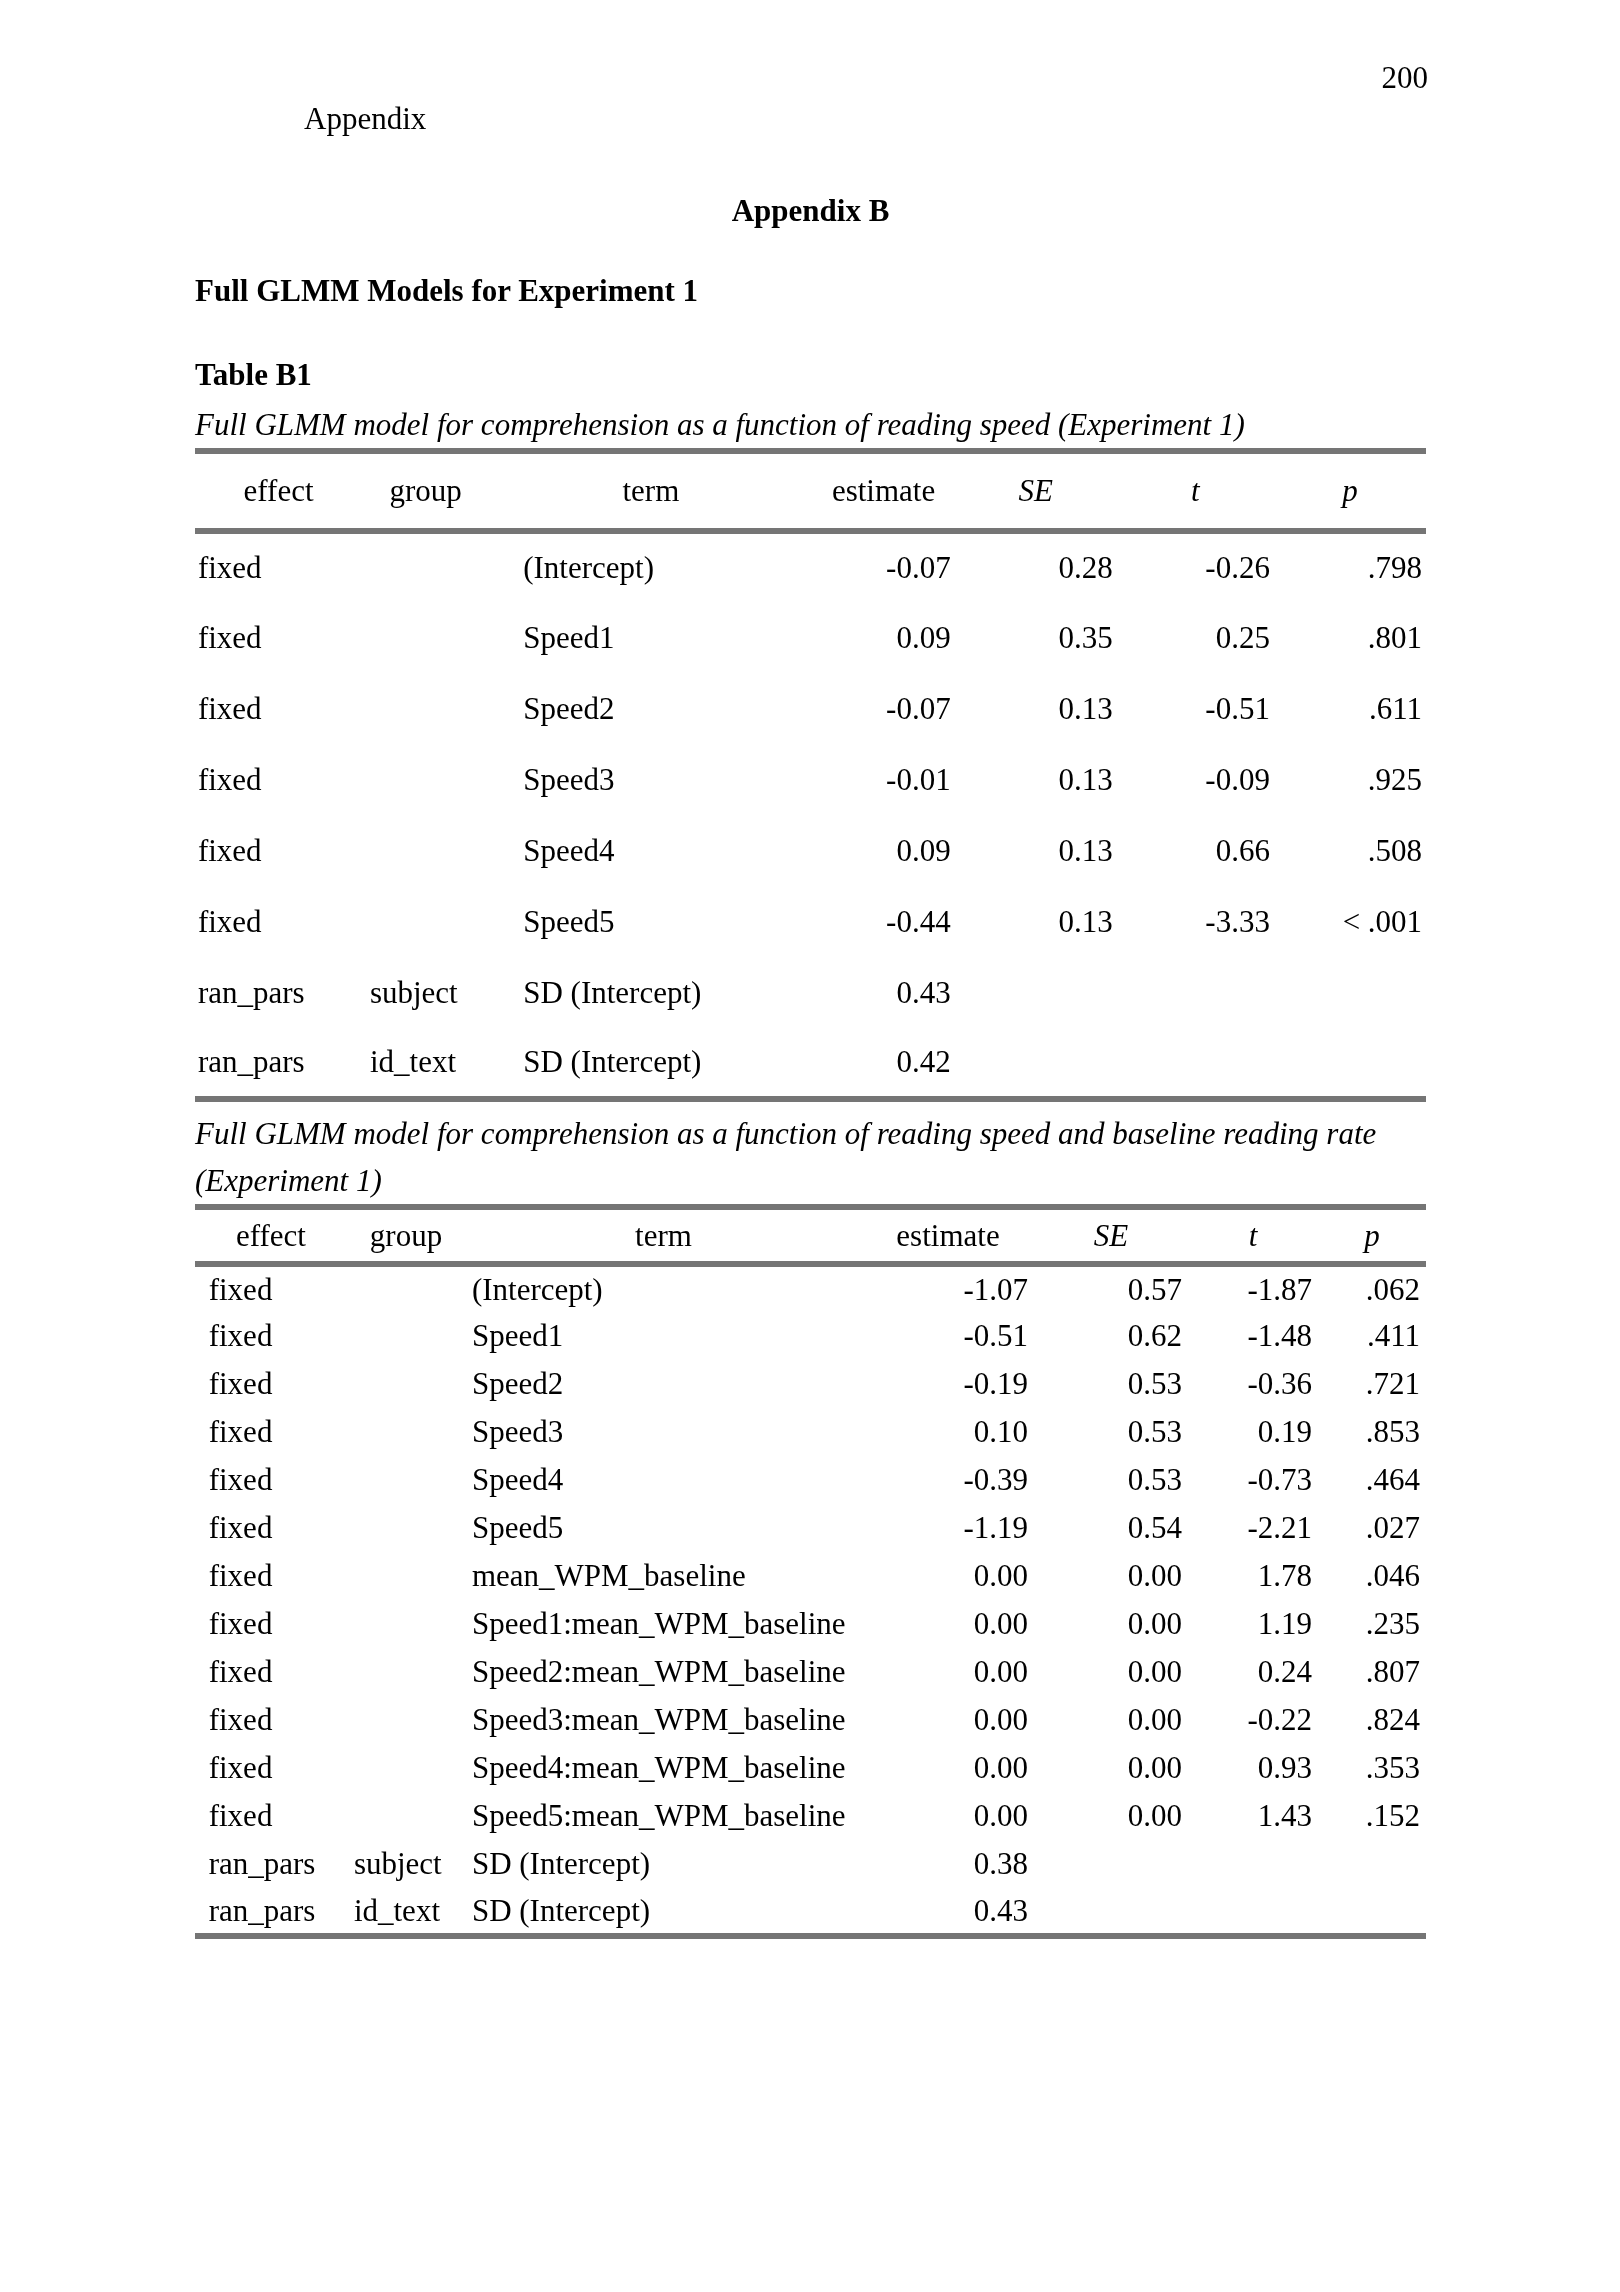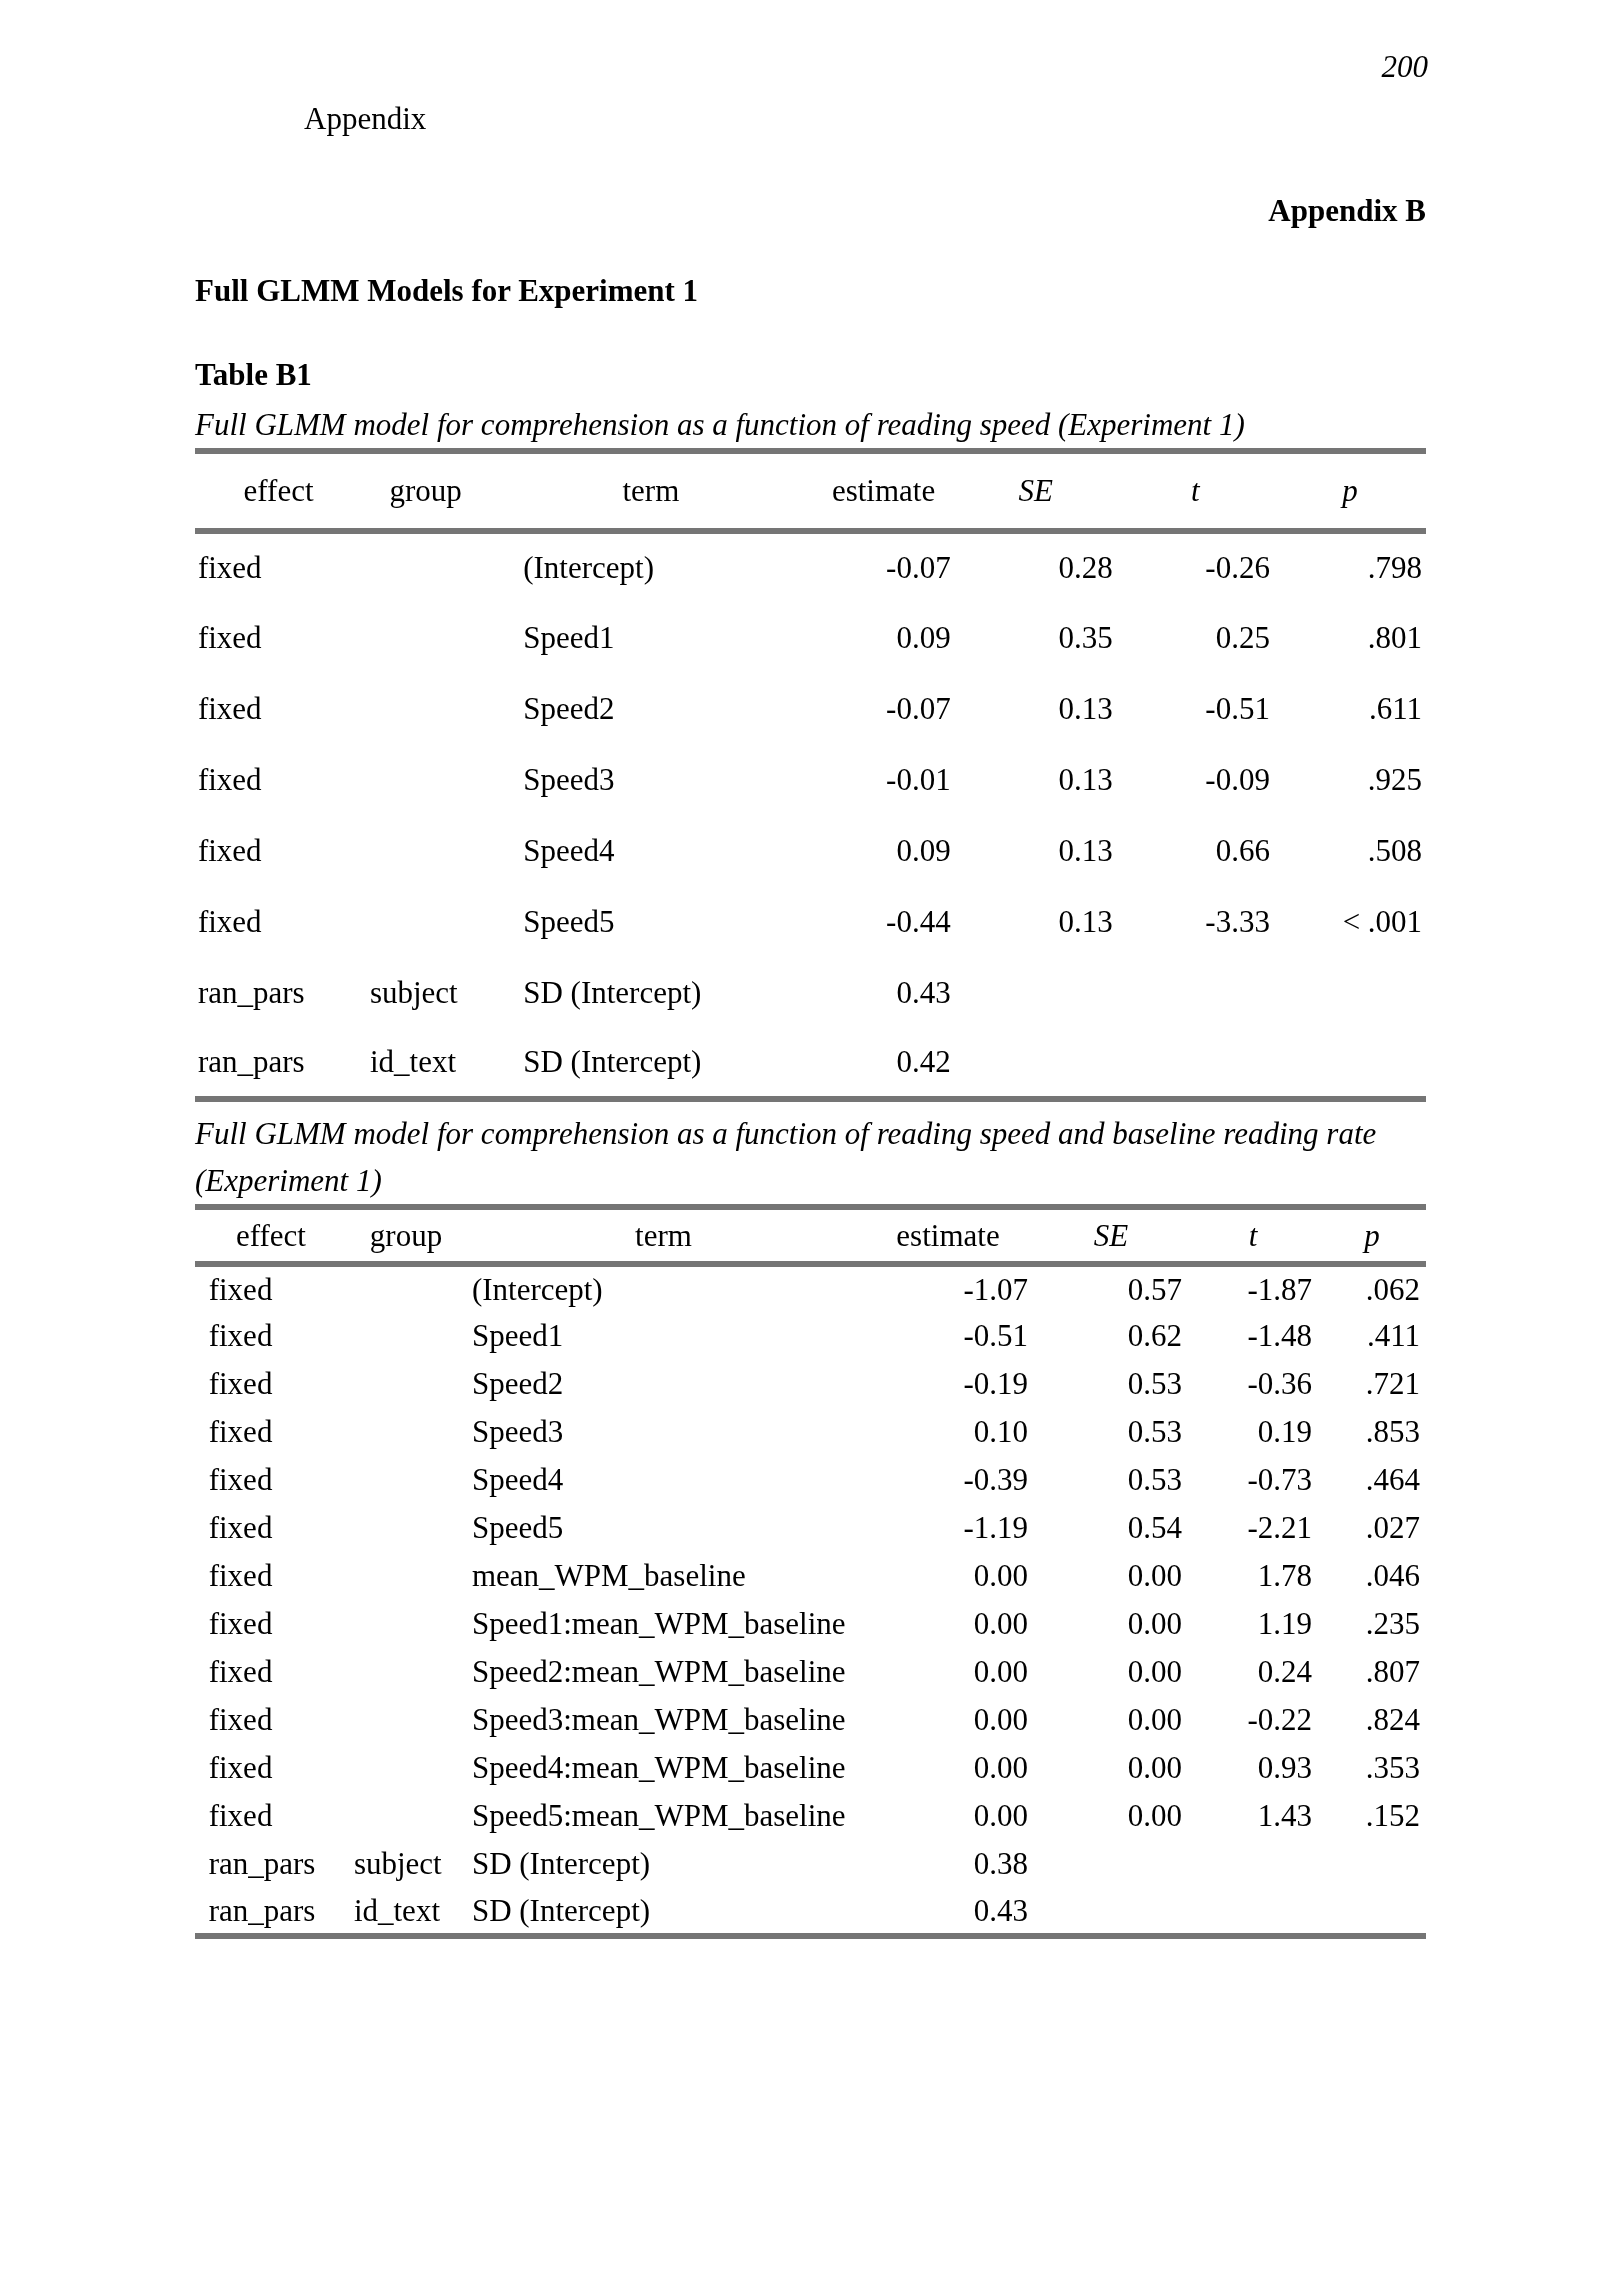--- a/index.html
+++ b/index.html
@@ -10,39 +10,38 @@
     height: 2293px;
     background: var(--page-bg, #ffffff);
     color: var(--text-color, #000000);
     font-family: "Liberation Serif", serif;
     font-size: 31px;
     line-height: 37px;
     overflow: hidden;
   }
   .page-number {
     position: absolute;
-    top: 48px;
+    top: 59px;
     right: 192px;
     text-align: left;
-    font-style: italic;
   }
   .running-head {
     position: absolute;
     top: 100px;
     left: 304px;
   }
   .content {
     position: absolute;
     top: 0;
     left: 195px;
     width: 1231px;
   }
   .heading-appendix {
     margin-top: 192px;
-    text-align: right;
+    text-align: center;
     font-weight: bold;
   }
   .heading-title {
     margin-top: 43px;
     font-weight: bold;
   }
   .table-label { font-weight: bold; }
   .label-b1 { margin-top: 47px; }
   .label-b2 { margin-top: 69px; }
   .table-caption {

